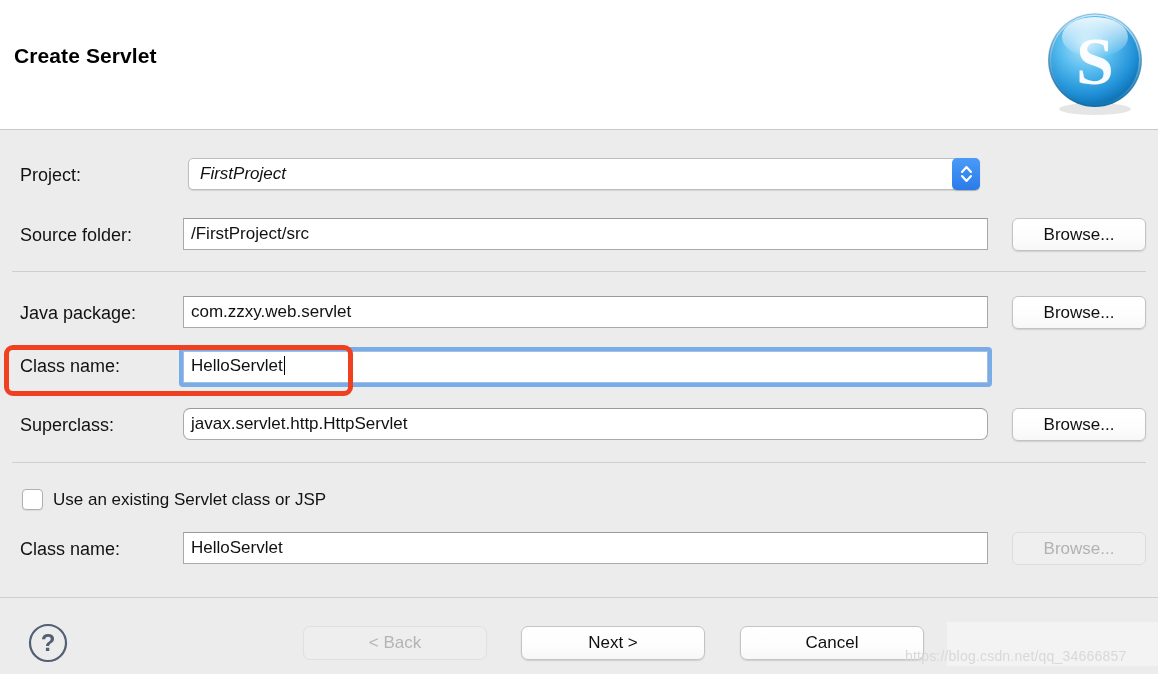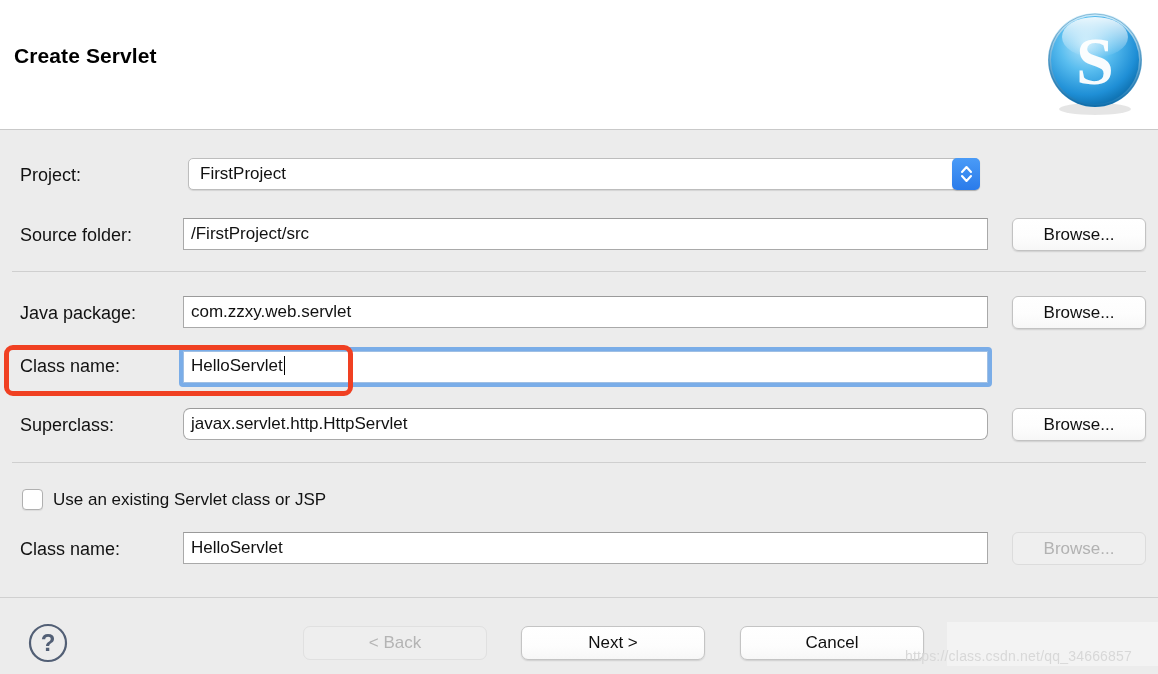--- a/index.html
+++ b/index.html
@@ -117,20 +117,21 @@
     background: #ffffff;
     border: 1px solid #bdbdbd;
     border-radius: 5px;
     box-shadow: 0 1px 1px rgba(0,0,0,0.10);
     font-size: 17px;
     color: #111111;
     padding-left: 11px;
     line-height: 30px;
     white-space: nowrap;
     overflow: hidden;
+    font-style: italic;
   }
   .combo-stepper {
     position: absolute;
     width: 28px;
     height: 32px;
     top: 0;
     border-radius: 5px;
     background: linear-gradient(180deg, #4a9bf7 0%, #2a7bea 100%);
     box-shadow: 0 1px 1px rgba(0,0,0,0.18);
     display: flex;
@@ -406,15 +407,15 @@
     </div>
     <div class="fbtn" style="left:521px; width:184px;">
       <span>Next &gt;</span>
     </div>
     <div class="fbtn" style="left:740px; width:184px;">
       <span>Cancel</span>
     </div>
   </div>
 
   <div class="wm-plate"></div>
-  <div class="wm-text">https://class.csdn.net/qq_34666857</div>
+  <div class="wm-text">https://blog.csdn.net/qq_34666857</div>
 
 </div>
 
 </body></html>

